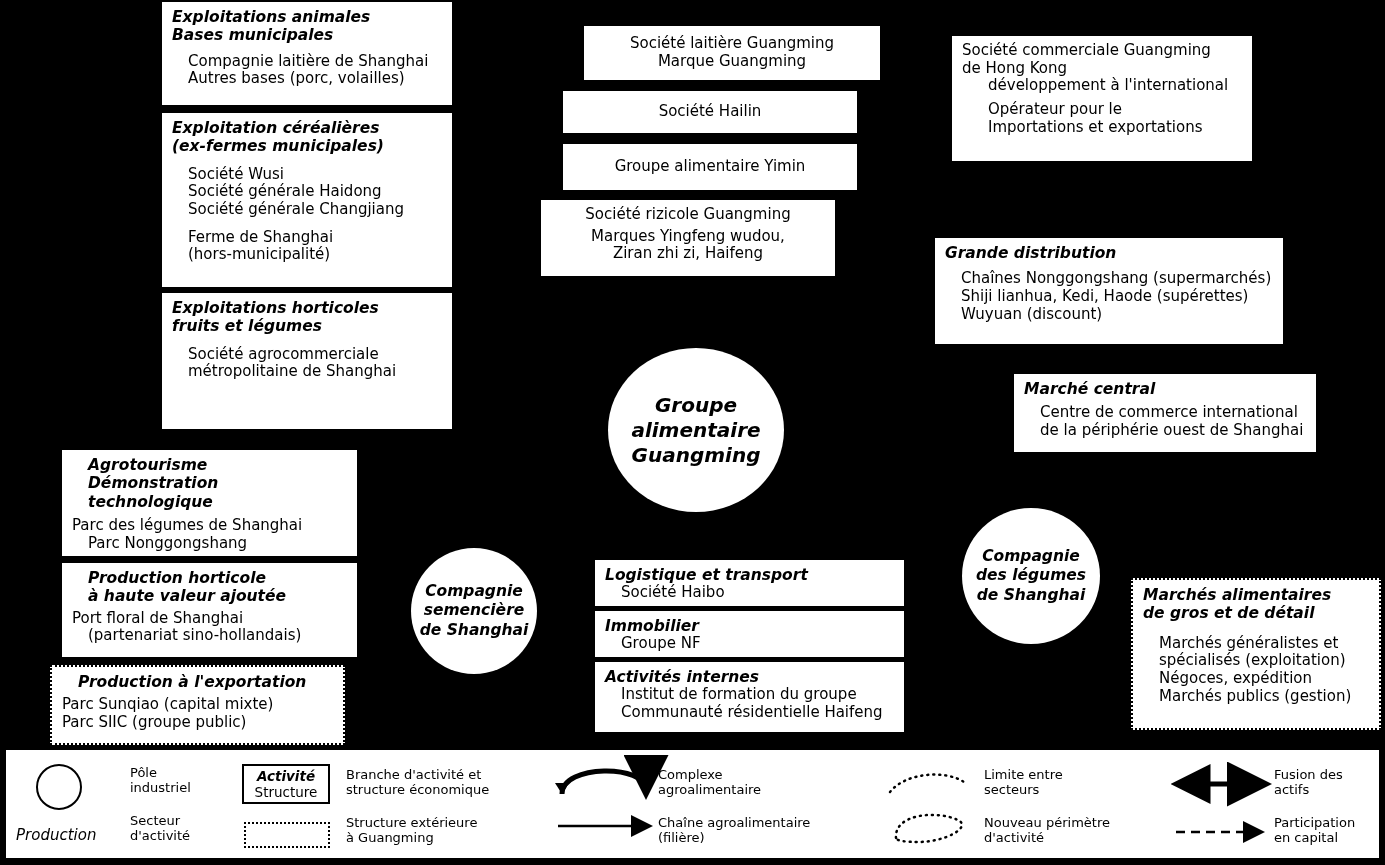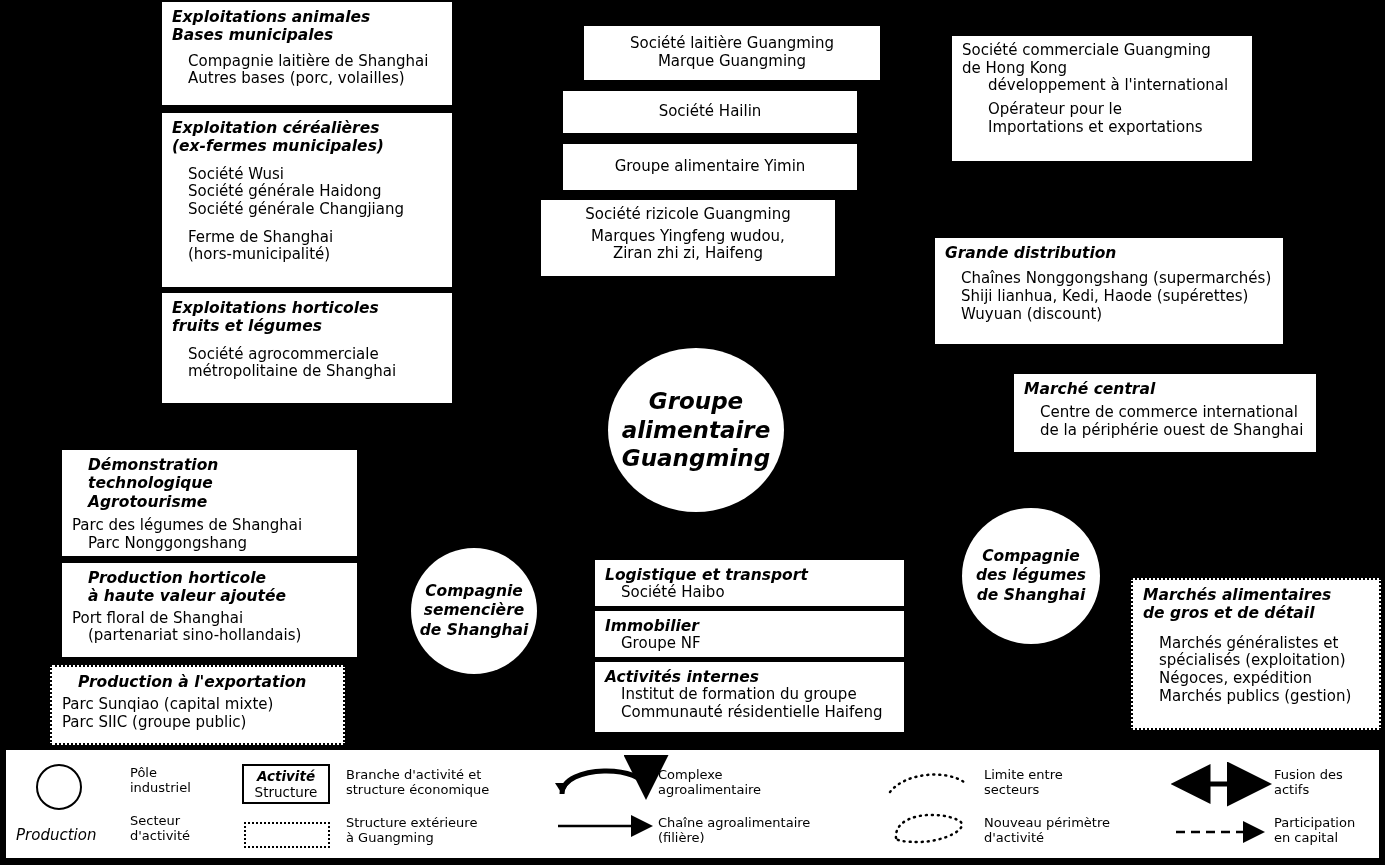--- a/index.html
+++ b/index.html
@@ -53,21 +53,21 @@
   .circle {
     position: absolute;
     background: #fff;
     border-radius: 50%;
     display: flex;
     align-items: center;
     justify-content: center;
     text-align: center;
     font-weight: bold;
     font-style: italic;
-    font-size: 23px;
+    font-size: 20px;
     line-height: 1.25;
     box-sizing: border-box;
   }
   .legend {
     position: absolute;
     left: 4px;
     top: 748px;
     width: 1377px;
     height: 112px;
     background: #fff;
@@ -134,21 +134,21 @@
   <div class="box" style="left:162px; top:113px; width:290px; height:174px;">
     <span class="title">Exploitation céréalières</span>
     <span class="title">(ex-fermes municipales)</span>
     <span class="line indent" style="margin-top:10px;">Société Wusi</span>
     <span class="line indent">Société générale Haidong</span>
     <span class="line indent">Société générale Changjiang</span>
     <span class="line indent" style="margin-top:10px;">Ferme de Shanghai</span>
     <span class="line indent">(hors-municipalité)</span>
   </div>
 
-  <div class="box" style="left:162px; top:293px; width:290px; height:110px;">
+  <div class="box" style="left:162px; top:293px; width:290px; height:136px;">
     <span class="title">Exploitations horticoles</span>
     <span class="title">fruits et légumes</span>
     <span class="line indent" style="margin-top:10px;">Société agrocommerciale</span>
     <span class="line indent">métropolitaine de Shanghai</span>
   </div>
 
   <div class="box" style="left:584px; top:26px; width:296px; height:54px; display:flex; flex-direction:column; align-items:center; justify-content:center;">
     <span class="line">Société laitière Guangming</span>
     <span class="line">Marque Guangming</span>
   </div>
@@ -182,22 +182,22 @@
     <span class="line indent">Wuyuan (discount)</span>
   </div>
 
   <div class="box" style="left:1014px; top:374px; width:302px; height:78px;">
     <span class="title">Marché central</span>
     <span class="line indent" style="margin-top:6px;">Centre de commerce international</span>
     <span class="line indent">de la périphérie ouest de Shanghai</span>
   </div>
 
   <div class="box" style="left:62px; top:450px; width:295px; height:106px;">
+    <span class="title" style="padding-left:16px;">Agrotourisme</span>
     <span class="title" style="padding-left:16px;">Démonstration technologique</span>
-    <span class="title" style="padding-left:16px;">Agrotourisme</span>
     <span class="line" style="margin-top:6px;">Parc des légumes de Shanghai</span>
     <span class="line indent">Parc Nonggongshang</span>
   </div>
 
   <div class="box" style="left:62px; top:563px; width:295px; height:94px;">
     <span class="title" style="padding-left:16px;">Production horticole</span>
     <span class="title" style="padding-left:16px;">à haute valeur ajoutée</span>
     <span class="line" style="margin-top:4px;">Port floral de Shanghai</span>
     <span class="line indent">(partenariat sino-hollandais)</span>
   </div>

